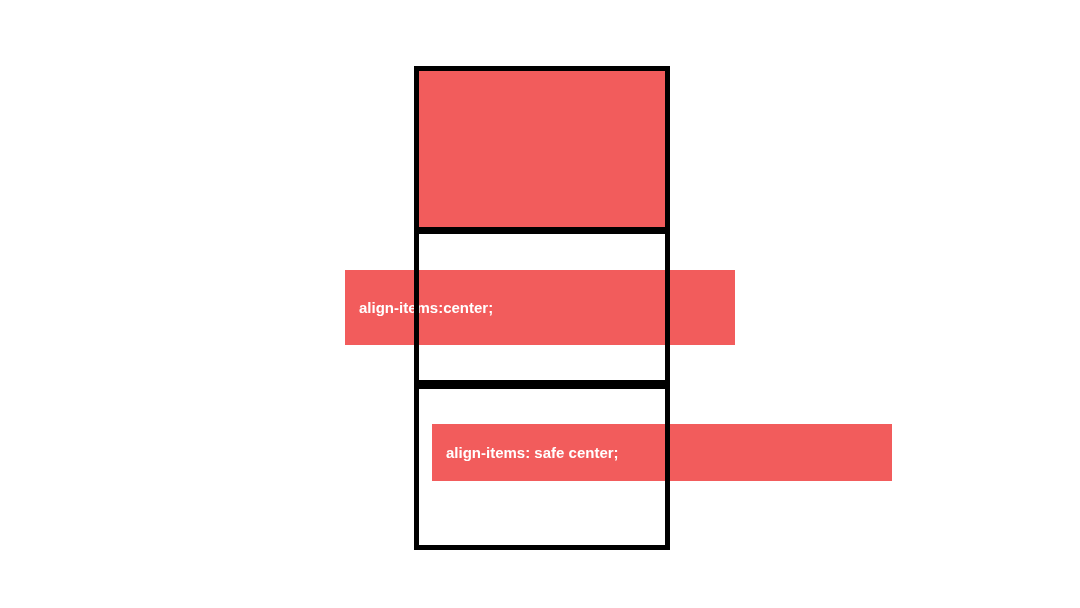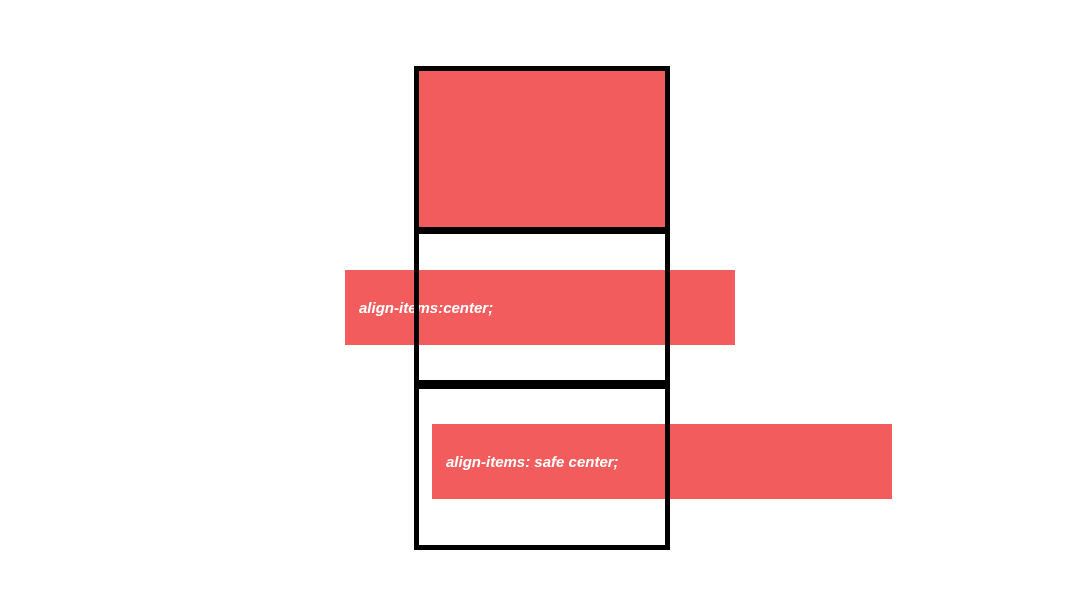--- a/index.html
+++ b/index.html
@@ -46,33 +46,32 @@
       top: 71px;
       width: 246px;
       height: 156px;
     }
     .red-bar {
       position: absolute;
       background: #f25c5c;
       display: flex;
       align-items: center;
       padding-left: 14px;
-      font-style: italic;
     }
     .bar-2 {
       left: 345px;
       top: 270px;
       width: 390px;
       height: 75px;
     }
     .bar-3 {
       left: 432px;
       top: 424px;
       width: 460px;
-      height: 75px;
+      height: 57px;
     }
     .label {
       color: #ffffff;
       font-weight: bold;
       font-size: 15px;
     }
   </style>
 </head>
 <body>
 

